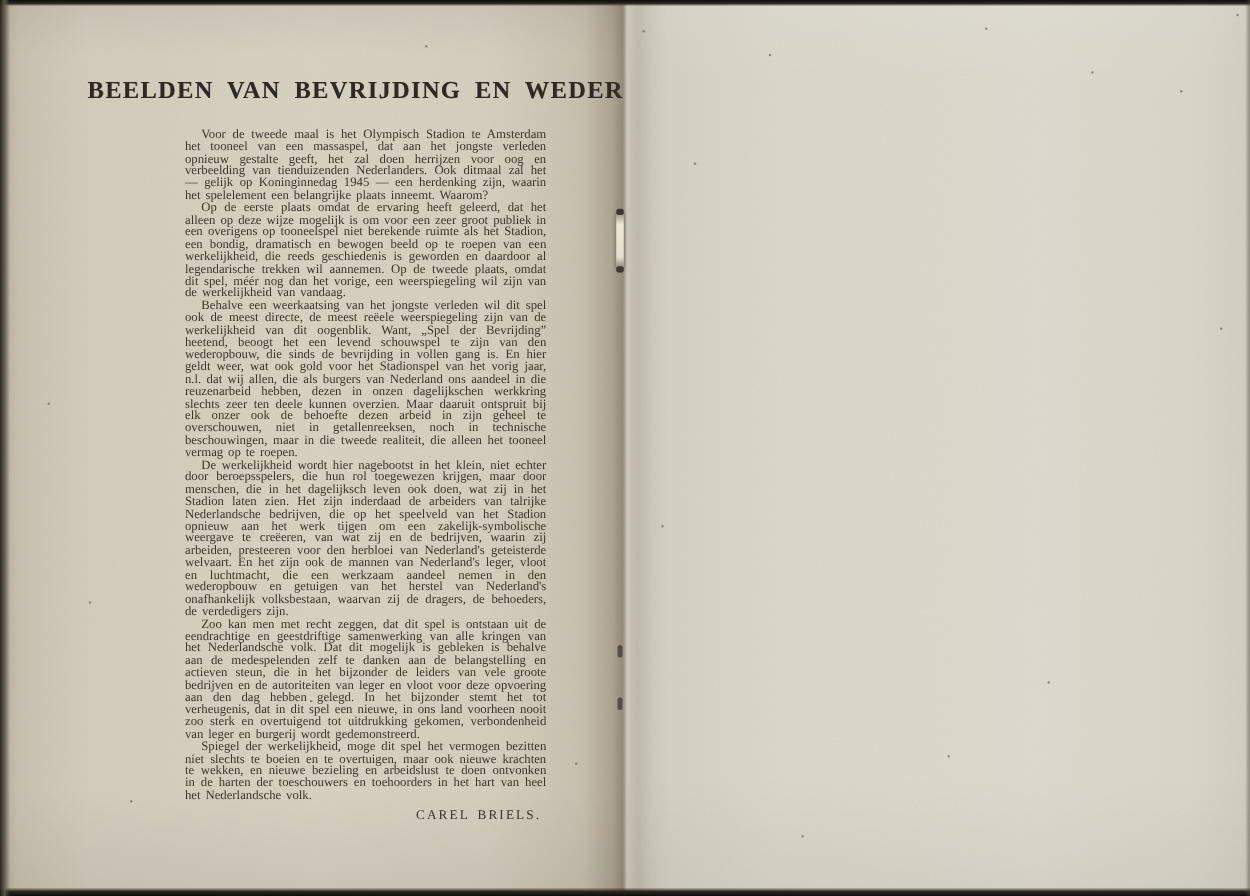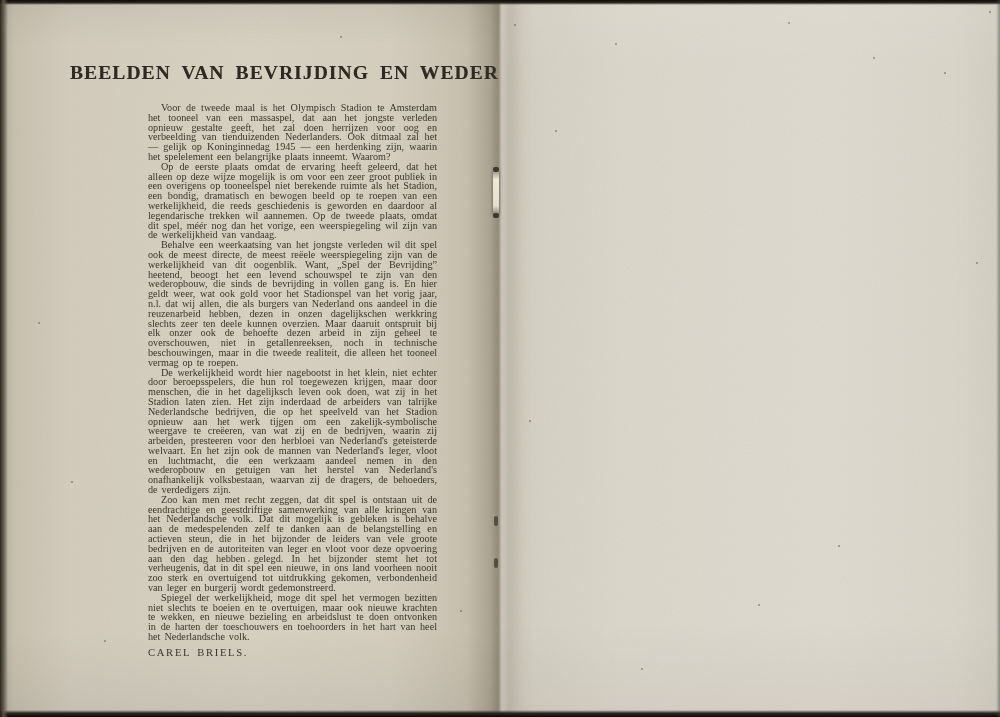--- a/index.html
+++ b/index.html
@@ -46,21 +46,21 @@
 
   
   h1.title{position:absolute;left:70px;top:62px;width:374px;margin:0;
     font-size:19.5px;line-height:22px;font-weight:700;color:#2e2922;
     letter-spacing:1.1px;word-spacing:5px;white-space:nowrap;
     text-shadow:.3px .3px 0 rgba(46,41,34,.4);}
   .bodytext{position:absolute;left:148px;top:103px;width:289px;
     color:#3b352b;font-size:10.2px;line-height:9.8px;
     text-align:justify;}
   .bodytext p{margin:0;text-indent:13px;word-spacing:1.4px;}
-  .bodytext p.sig{margin-top:6px;text-indent:0;text-align:left;
+  .bodytext p.sig{margin-top:6px;text-indent:0;text-align:right;
     letter-spacing:1.7px;font-size:10.6px;padding-right:4px;word-spacing:2px;}
 
   
   i.sp{position:absolute;width:2px;height:2px;border-radius:50%;background:#554e3f;opacity:.55;}
   svg.noise{position:absolute;left:0;top:0;pointer-events:none;opacity:.07;mix-blend-mode:multiply;}
 </style>
 </head>
 <body>
 
 <div id="spread">

